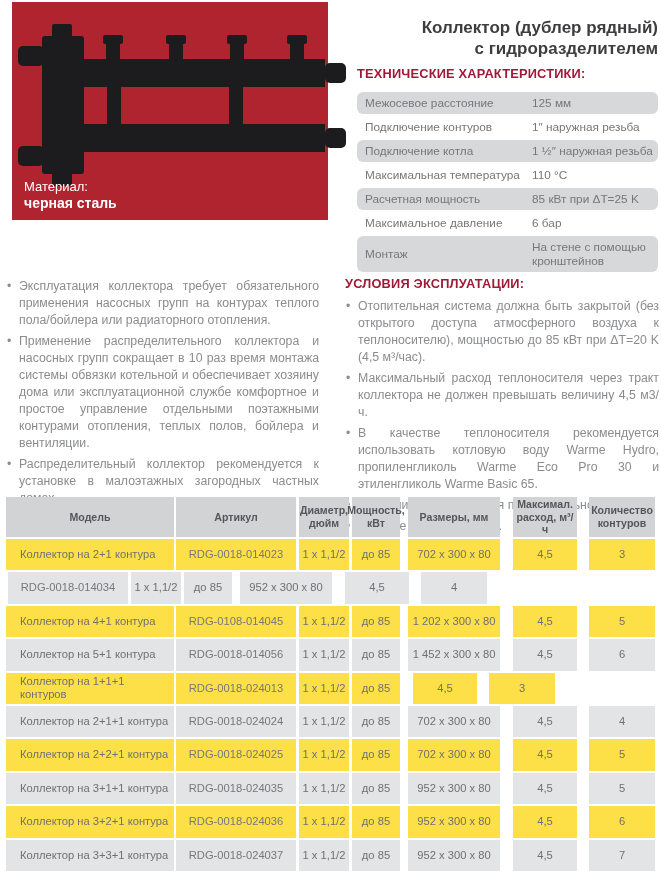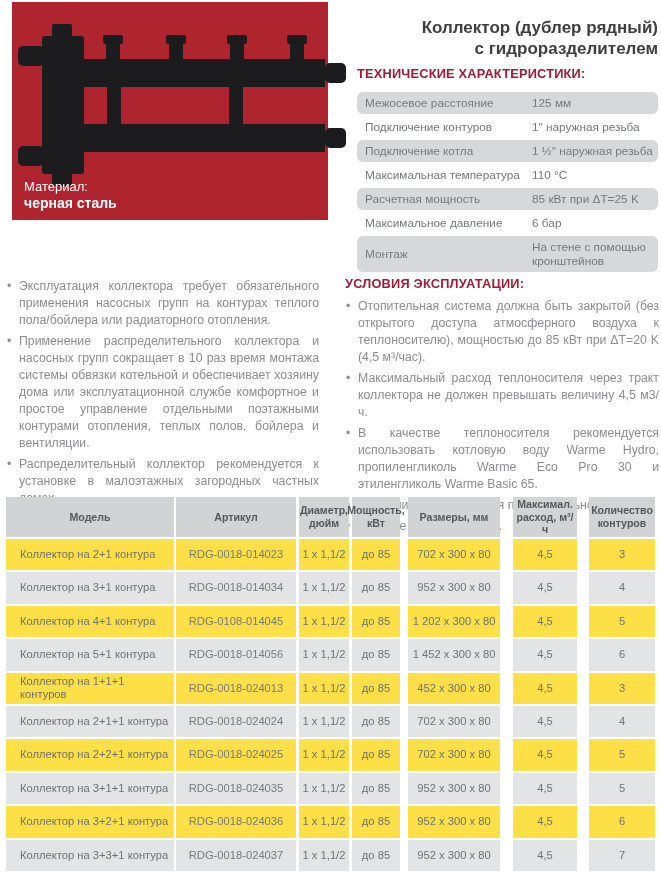--- a/index.html
+++ b/index.html
@@ -175,21 +175,20 @@
   <div class="m-row data even">
         <div class="cell c0">Коллектор на 2+1 контура</div>
         <div class="cell c1">RDG-0018-014023</div>
         <div class="cell c2">1 x 1,1/2</div>
         <div class="cell c3">до 85</div>
         <div class="cell c4">702 x 300 x 80</div>
         <div class="cell c5">4,5</div>
         <div class="cell c6">3</div>
       </div>
       <div class="m-row data odd">
-        <div class="cell c0">Коллектор на 3+1 контура</div>
         <div class="cell c1">RDG-0018-014034</div>
         <div class="cell c2">1 x 1,1/2</div>
         <div class="cell c3">до 85</div>
         <div class="cell c4">952 x 300 x 80</div>
         <div class="cell c5">4,5</div>
         <div class="cell c6">4</div>
       </div>
       <div class="m-row data even">
         <div class="cell c0">Коллектор на 4+1 контура</div>
         <div class="cell c1">RDG-0108-014045</div>
@@ -206,21 +205,20 @@
         <div class="cell c3">до 85</div>
         <div class="cell c4">1 452 x 300 x 80</div>
         <div class="cell c5">4,5</div>
         <div class="cell c6">6</div>
       </div>
       <div class="m-row data even">
         <div class="cell c0">Коллектор на 1+1+1 контуров</div>
         <div class="cell c1">RDG-0018-024013</div>
         <div class="cell c2">1 x 1,1/2</div>
         <div class="cell c3">до 85</div>
-        <div class="cell c4">452 x 300 x 80</div>
         <div class="cell c5">4,5</div>
         <div class="cell c6">3</div>
       </div>
       <div class="m-row data odd">
         <div class="cell c0">Коллектор на 2+1+1 контура</div>
         <div class="cell c1">RDG-0018-024024</div>
         <div class="cell c2">1 x 1,1/2</div>
         <div class="cell c3">до 85</div>
         <div class="cell c4">702 x 300 x 80</div>
         <div class="cell c5">4,5</div>

